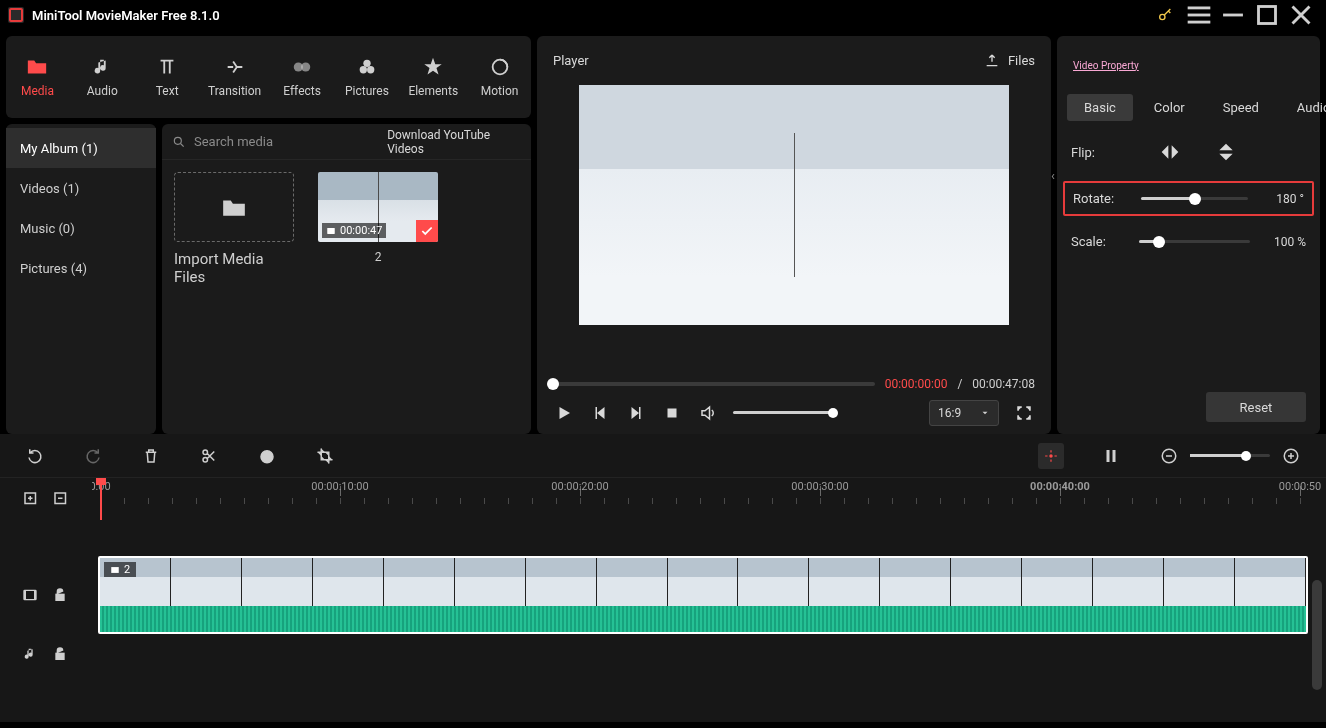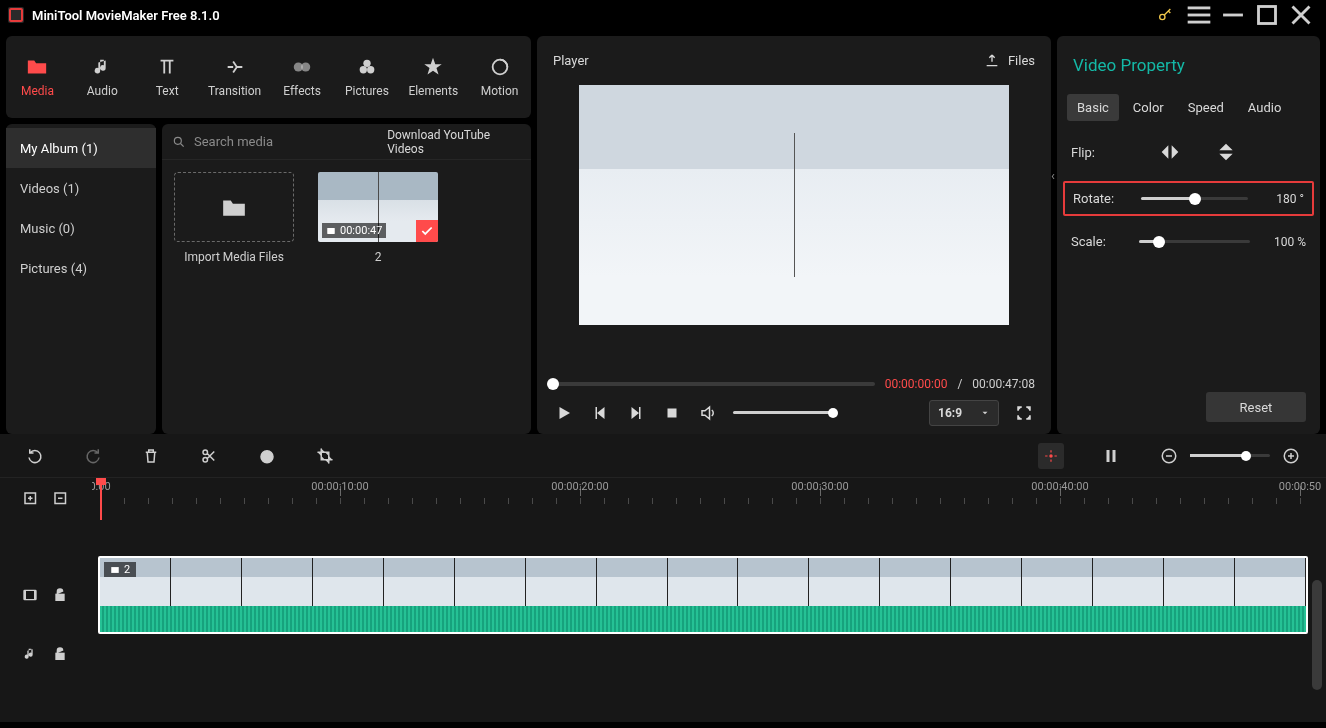--- a/index.html
+++ b/index.html
@@ -26,21 +26,21 @@
 .media-main { flex: 1; background: #1b1b1b; border-radius: 6px; display: flex; flex-direction: column;}
 .media-search-row { height: 36px; display: flex; align-items: center; padding: 0 10px; gap: 8px; border-bottom: 1px solid #262626;}
 .search-ico { color:#888; display:flex;align-items:center;}
 .search-inp { flex: 1; background: transparent; border: none; outline: none; color: #cfcfcf; font-size: 13px;}
 .search-inp::placeholder { color: #8a8a8a;}
 .dl-link { font-size: 12px; color: #d9d9d9; cursor: pointer; display:flex;align-items:center;gap:6px;}
 .media-grid { flex: 1; padding: 12px; display: flex; gap: 24px; align-items:flex-start;}
 .import-tile { width: 120px; display: flex; flex-direction: column; align-items: center; gap: 8px;}
 .import-box { width: 120px; height: 70px; border: 1px dashed #6a6a6a; border-radius: 4px; display:flex;align-items:center;justify-content:center; cursor:pointer;}
 .import-box svg { width: 26px; height: 22px; fill: #cfcfcf;}
-.import-lbl { font-size: 12px; color:#cfcfcf; text-align:right;}
+.import-lbl { font-size: 15px; color:#cfcfcf; text-align:left;}
 .clip-tile { width: 120px; display:flex;flex-direction:column;align-items:center;gap:8px;}
 .clip-thumb { width: 120px; height: 70px; background: linear-gradient(#a9b8c4 40%, #d9e0e6 40%, #e5eaef 70%); position: relative; border-radius: 2px; overflow:hidden;}
 .clip-thumb::before { content:""; position:absolute; left:50%; top:0; width:1px;height:100%;background:#4a4a4a;}
 .clip-badge-row { position:absolute; left:4px; bottom:4px; background:rgba(0,0,0,0.6); color:#fff; font-size:11px; padding:1px 4px; display:flex;align-items:center;gap:4px;}
 .clip-check { position:absolute; right:0; bottom:0; width:22px;height:22px;background:#ff4b4b;display:flex;align-items:center;justify-content:center;}
 .clip-check svg{width:14px;height:14px;fill:#fff;}
 .clip-lbl { font-size: 12px; color:#cfcfcf;}
 .center-col { width: 514px; background: #1b1b1b; border-radius: 6px; margin: 6px 6px 0 0; display:flex; flex-direction:column;}
 .player-head { height: 58px; display:flex; align-items:center; padding: 0 16px;}
 .player-title { font-size: 13px; color:#d9d9d9;}
@@ -57,25 +57,25 @@
 .pp-dot { position:absolute; left:0; top:50%; width:12px;height:12px;background:#fff;border-radius:50%;transform:translate(-50%,-50%);}
 .time-cur { color:#ff4b4b; font-size:12px;}
 .time-sep { color:#cfcfcf; font-size:12px;}
 .time-dur { color:#cfcfcf; font-size:12px;}
 .player-controls { height: 50px; display:flex; align-items:center; padding: 0 16px; gap: 14px;}
 .pc-btn { width:22px;height:22px;display:flex;align-items:center;justify-content:center;color:#d9d9d9;cursor:pointer;}
 .pc-btn svg{width:18px;height:18px;fill:currentColor;}
 .vol-track { width:100px;height:3px;background:#cfcfcf;border-radius:2px;position:relative;}
 .vol-dot { position:absolute;right:0;top:50%;width:10px;height:10px;background:#fff;border-radius:50%;transform:translate(50%,-50%);}
 .pc-spacer { flex:1;}
-.ratio-dd { width:70px;height:26px;background:#2b2b2b;border:1px solid #444;border-radius:3px;display:flex;align-items:center;justify-content:space-between;padding:0 8px;font-size:12px;color:#d9d9d9;cursor:pointer;font-weight:bold;}
+.ratio-dd { width:70px;height:26px;background:#2b2b2b;border:1px solid #444;border-radius:3px;display:flex;align-items:center;justify-content:space-between;padding:0 8px;font-size:12px;color:#d9d9d9;cursor:pointer;}
 .right-col { width: 263px; background:#1b1b1b;border-radius:6px;margin:6px 6px 0 0;display:flex;flex-direction:column;position:relative;}
-.prop-head { height:58px;display:flex;align-items:center;padding:0 16px;font-size:17px;color:#14b8a6;}
+.prop-head { height:58px;display:flex;align-items:center;padding:0 16px;font-size:10px;color:#f9a8d4;text-decoration:underline;}
 .prop-tabs { display:flex;gap:4px;padding:0 10px;}
-.prop-tab { padding:6px 10px;border-radius:3px;font-size:13px;color:#d9d9d9;cursor:pointer;}
+.prop-tab { padding:6px 17px;border-radius:3px;font-size:13px;color:#d9d9d9;cursor:pointer;}
 .prop-tab.active { background:#3a3a3a;}
 .prop-body { padding: 20px 14px 0; display:flex;flex-direction:column;gap:26px;}
 .prop-row { display:flex;align-items:center;}
 .prop-label { width:58px;font-size:13px;color:#d9d9d9;}
 .flip-btns { display:flex;gap:30px; margin-left:28px;}
 .flip-btn { width:26px;height:22px;display:flex;align-items:center;justify-content:center;cursor:pointer;}
 .flip-btn svg{width:20px;height:18px;fill:#d9d9d9;}
 .rotate-box { border:2px solid #e63b3b; border-radius:2px; padding:8px 8px; margin:-8px -8px; display:flex;align-items:center; width: calc(100% + 16px);}
 .slider { flex:1; height:3px; background:#3a3a3a; border-radius:2px; position:relative; margin:0 10px;}
 .slider .sfill { position:absolute;left:0;top:0;height:100%;background:#cfcfcf;border-radius:2px;}
@@ -490,21 +490,21 @@
       <div class="ruler-ticks" id="ruler-ticks">
           <div class="tick big" style="left: 8px;"></div>
           <div class="tick-lbl" style="left: 8px;">0:00</div>
           <div class="tick big" style="left: 248px;"></div>
           <div class="tick-lbl" style="left: 248px;">00:00:10:00</div>
           <div class="tick big" style="left: 488px;"></div>
           <div class="tick-lbl" style="left: 488px;">00:00:20:00</div>
           <div class="tick big" style="left: 728px;"></div>
           <div class="tick-lbl" style="left: 728px;">00:00:30:00</div>
           <div class="tick big" style="left: 968px;"></div>
-          <div class="tick-lbl" style="left: 968px;">00:00:40:00</div>
+          <div class="tick-lbl" style="left: 968px; font-weight: bold;">00:00:40:00</div>
           <div class="tick big" style="left: 1208px;"></div>
           <div class="tick-lbl" style="left: 1208px;">00:00:50</div>
           <div class="tick" style="left: 8px; top: 20px;"></div>
           <div class="tick" style="left: 32px; top: 20px;"></div>
           <div class="tick" style="left: 56px; top: 20px;"></div>
           <div class="tick" style="left: 80px; top: 20px;"></div>
           <div class="tick" style="left: 104px; top: 20px;"></div>
           <div class="tick" style="left: 128px; top: 20px;"></div>
           <div class="tick" style="left: 152px; top: 20px;"></div>
           <div class="tick" style="left: 176px; top: 20px;"></div>

